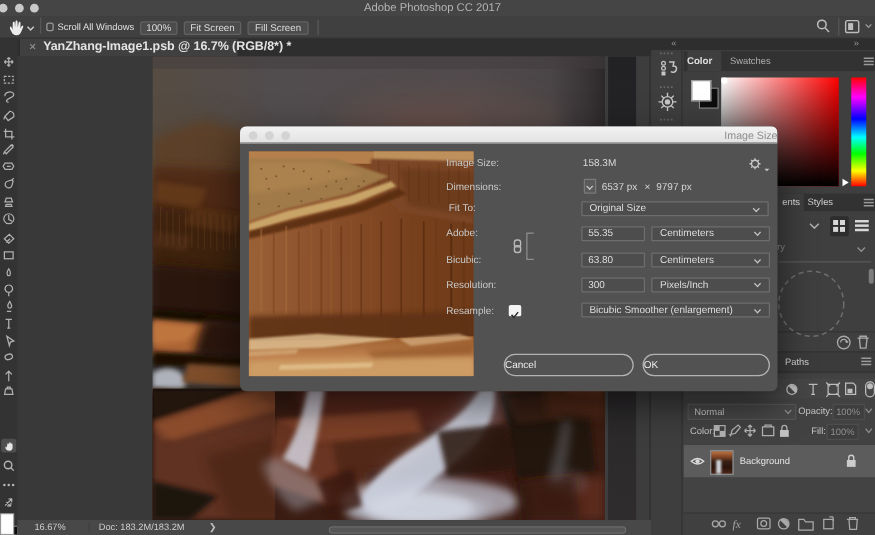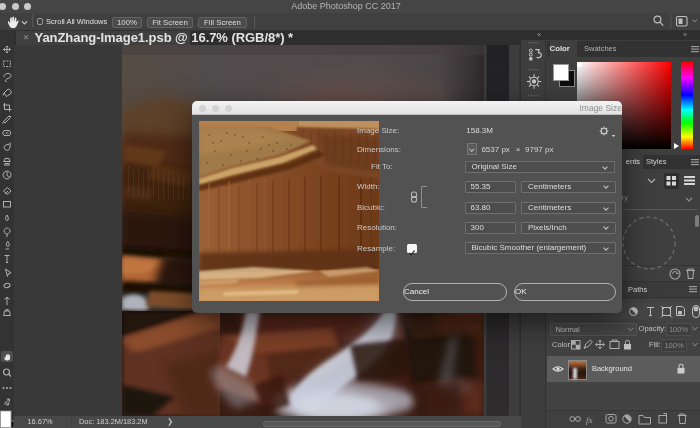--- a/index.html
+++ b/index.html
@@ -73,21 +73,21 @@
     <span class="abs" style="left:46px;top:0;font-size:7.5px;line-height:17px;color:#e0e0e0;">Scroll All Windows</span>
     <div class="obtn" style="left:112px;width:30px;">100%</div>
     <div class="obtn" style="left:147px;width:46px;">Fit Screen</div>
     <div class="obtn" style="left:198px;width:49px;">Fill Screen</div>
     <div class="abs" style="left:254px;top:3px;width:1px;height:12px;background:#5a5a5a;"></div>
   </div>
 
   <div class="abs" id="tabbar">
     <div id="tab1">
         <span style="position:absolute;left:7.5px;top:0;color:#9a9a9a;font-size:7.5px;">✕</span>
-        <span style="position:absolute;left:19px;top:0;font-weight:bold;font-size:13px;letter-spacing:-0.05px;white-space:nowrap;">YanZhang-Image1.psb @ 16.7% (RGB/8*) *</span>
+        <span style="position:absolute;left:19px;top:0;font-weight:bold;font-size:10px;letter-spacing:-0.05px;white-space:nowrap;">YanZhang-Image1.psb @ 16.7% (RGB/8*) *</span>
       </div>
   </div>
 
   <div class="abs" id="toolbar">
     <svg width="14" height="397" viewBox="0 0 14 397">
       <g stroke="#b0b0b0" stroke-width="1" fill="none">
         <path d="M7 15 v7 M3.5 18.5 h7 M7 15 l-1.3 1.3 M7 15 l1.3 1.3 M7 22 l-1.3 -1.3 M7 22 l1.3 -1.3 M3.5 18.5 l1.3 -1.3 M3.5 18.5 l1.3 1.3 M10.5 18.5 l-1.3 -1.3 M10.5 18.5 l-1.3 1.3"></path>
         <rect x="3.5" y="30" width="7" height="5.5" stroke-dasharray="1.8 1.2"></rect>
         <path d="M4 46 c-1 -3.5 6.5 -5 7 -1.5 c0.4 2.8 -4 2.5 -5.5 4.5 c-0.8 1 0.3 2 1.3 1.5"></path>
         <path d="M4 62 l4 -4 c2.5 0.5 3.5 2 3 4.5 l-4.5 3 z M4 62 l-1 2.5"></path>
@@ -533,25 +533,25 @@
         </g>
         <path d="M14.5 11 l2 2 l2 -2 z" fill="#c8c8c8"></path>
       </svg>
       <div class="lbl" style="right:165px;top:43px;width:100px;">Dimensions:</div>
       <div class="field" style="left:274.5px;top:42px;width:10px;height:12px;background:#5a5a5a;border-color:#7a7a7a;">
         <div class="chev" style="left:2.5px;top:3px;width:3.5px;height:3.5px;"></div>
       </div>
       <span class="abs" style="left:289.4px;top:43.5px;font-size:8px;color:#d6d6d6;">6537 px</span>
       <span class="abs" style="left:323.7px;top:43.5px;font-size:8px;color:#d6d6d6;">×</span>
       <span class="abs" style="left:333px;top:43.5px;font-size:8px;color:#d6d6d6;">9797 px</span>
-      <div class="lbl" style="right:151px;top:60px;width:100px;">Fit To:</div>
+      <div class="lbl" style="right:163px;top:60px;width:100px;">Fit To:</div>
       <div class="field" style="left:272.5px;top:60px;width:150.5px;height:12px;line-height:10.5px;padding-left:6px;">Original Size
         <div class="chev" style="right:7px;top:2.5px;"></div>
       </div>
-      <div class="lbl" style="right:165px;top:80px;width:100px;">Width:</div>
+      <div class="lbl" style="right:165px;top:80px;width:100px;">Adobe:</div>
       <div class="field" style="left:272.5px;top:79.5px;width:51.5px;height:12px;line-height:10.5px;padding-left:5px;">55.35</div>
       <div class="field" style="left:329px;top:79.5px;width:95px;height:12px;line-height:10.5px;padding-left:6px;">Centimeters
         <div class="chev" style="right:7px;top:2.5px;"></div>
       </div>
       <div class="lbl" style="right:165px;top:101px;width:100px;">Bicubic:</div>
       <div class="field" style="left:272.5px;top:101px;width:51.5px;height:12px;line-height:10.5px;padding-left:5px;">63.80</div>
       <div class="field" style="left:329px;top:101px;width:95px;height:12px;line-height:10.5px;padding-left:6px;">Centimeters
         <div class="chev" style="right:7px;top:2.5px;"></div>
       </div>
       <div class="lbl" style="right:165px;top:121px;width:100px;">Resolution:</div>

